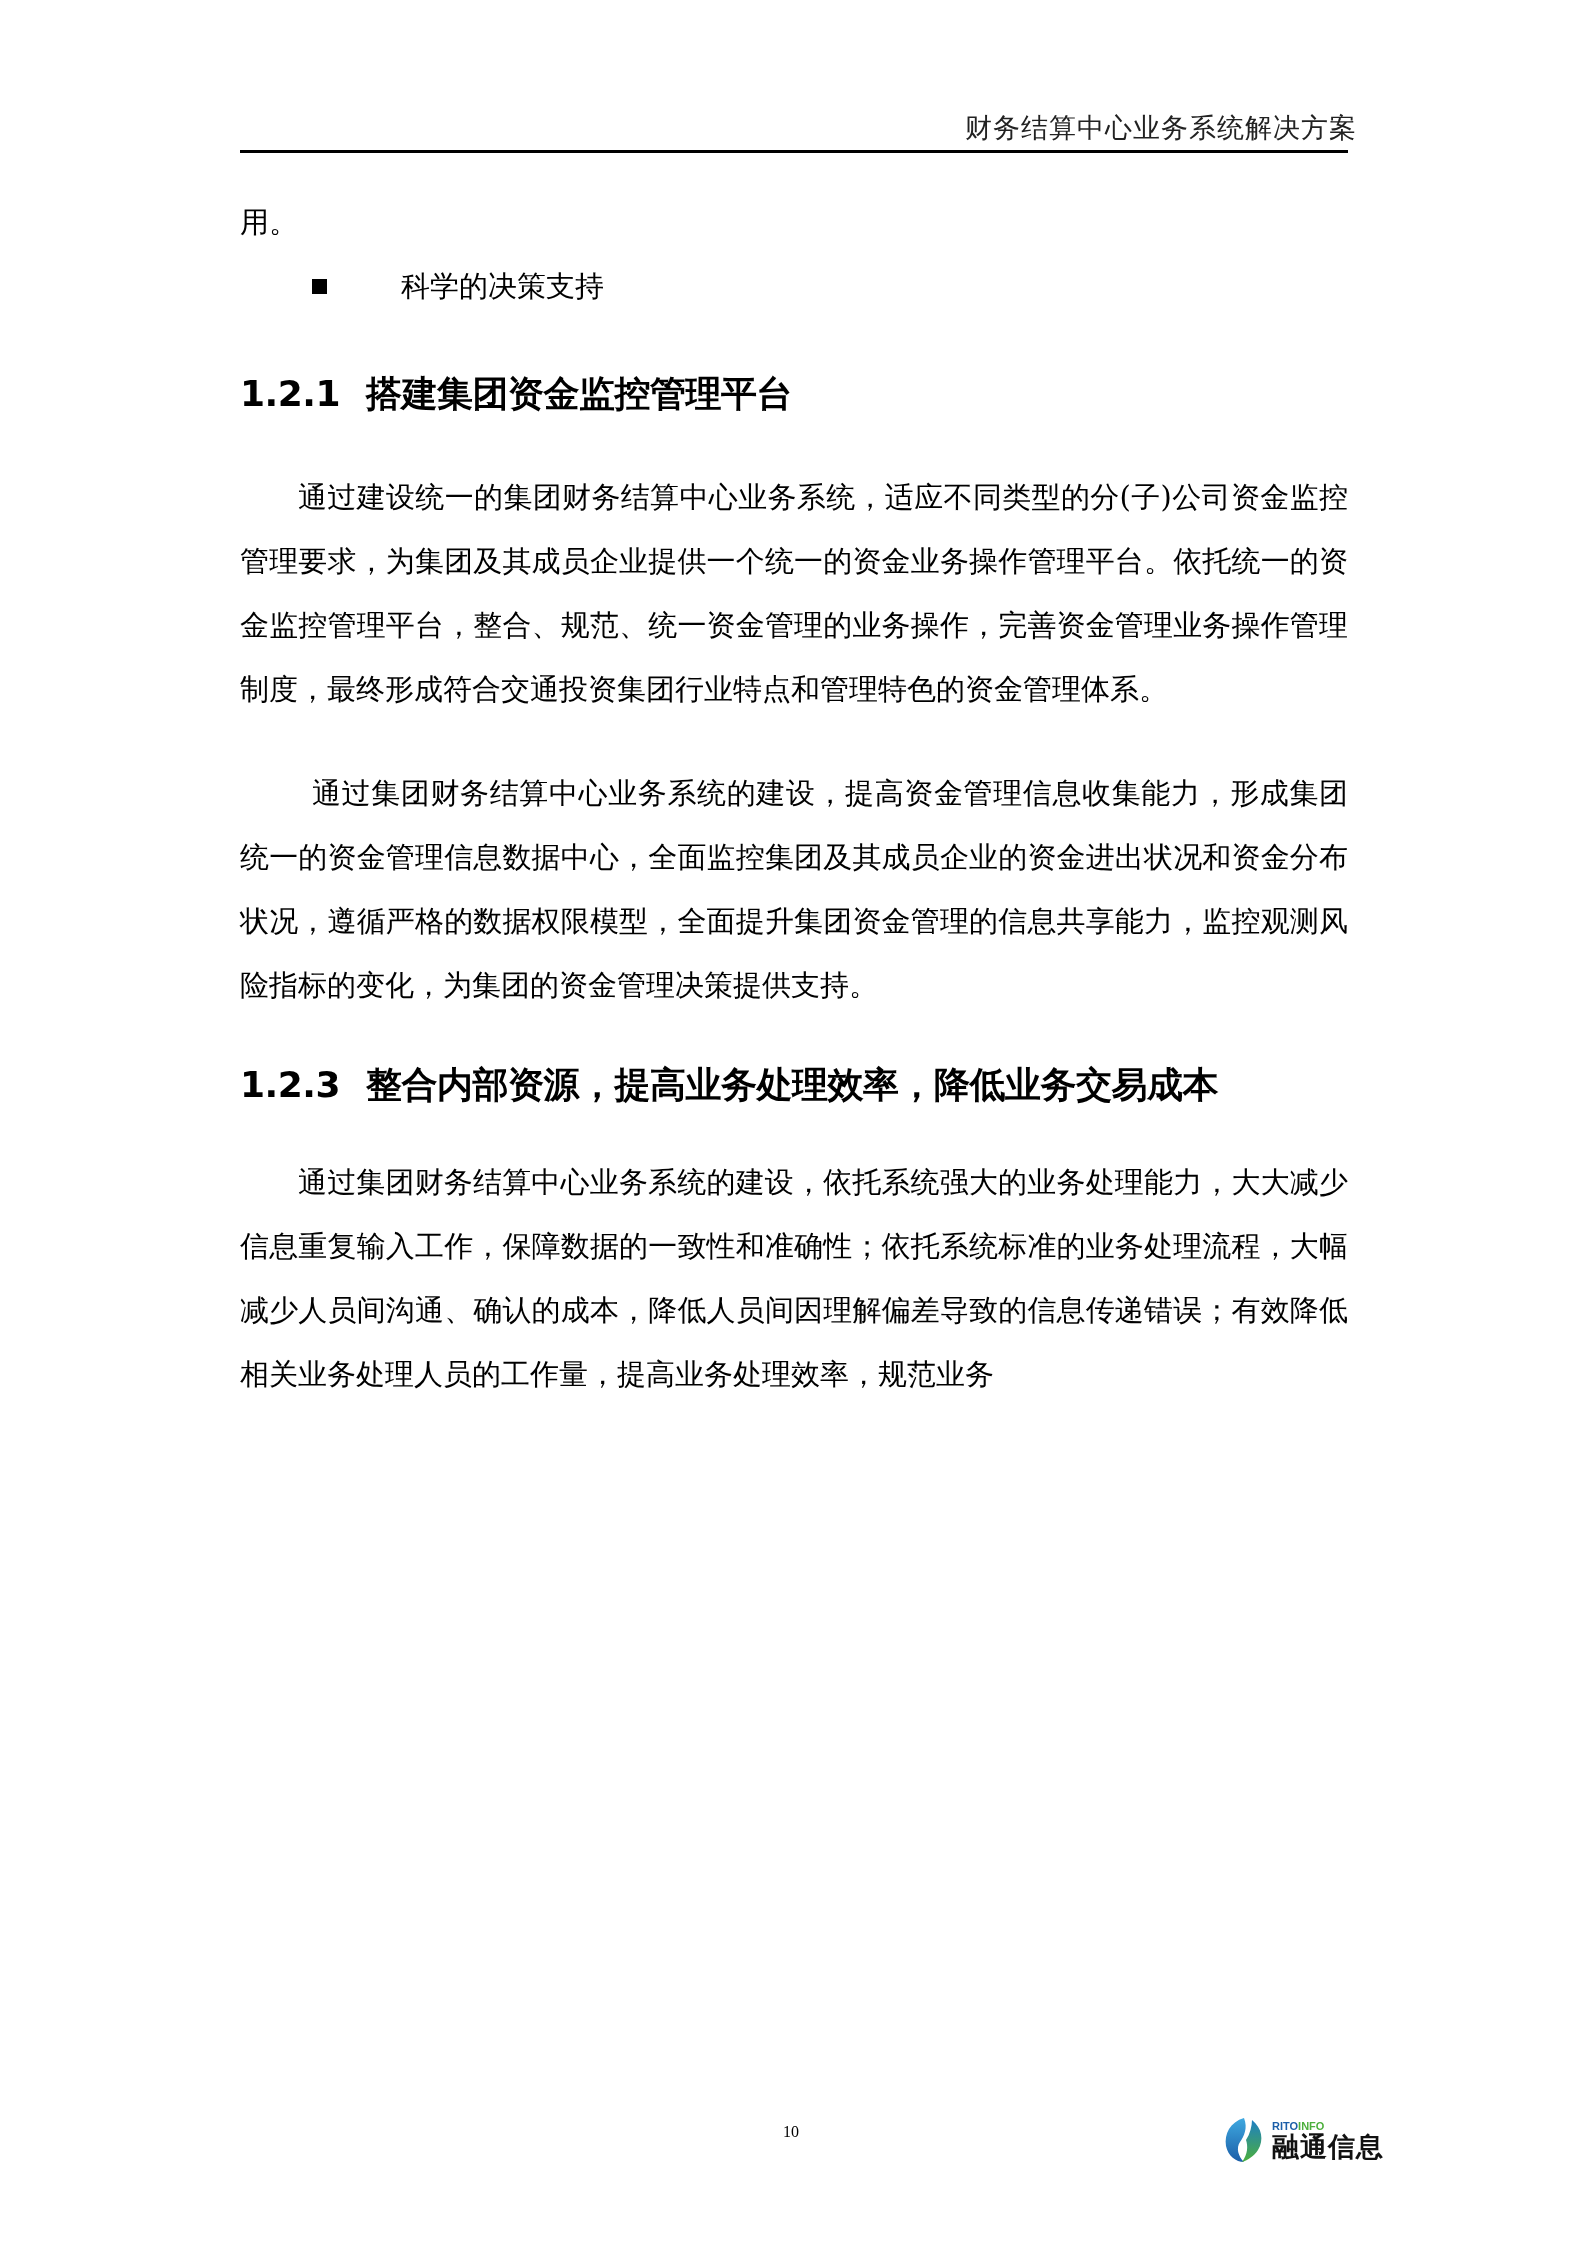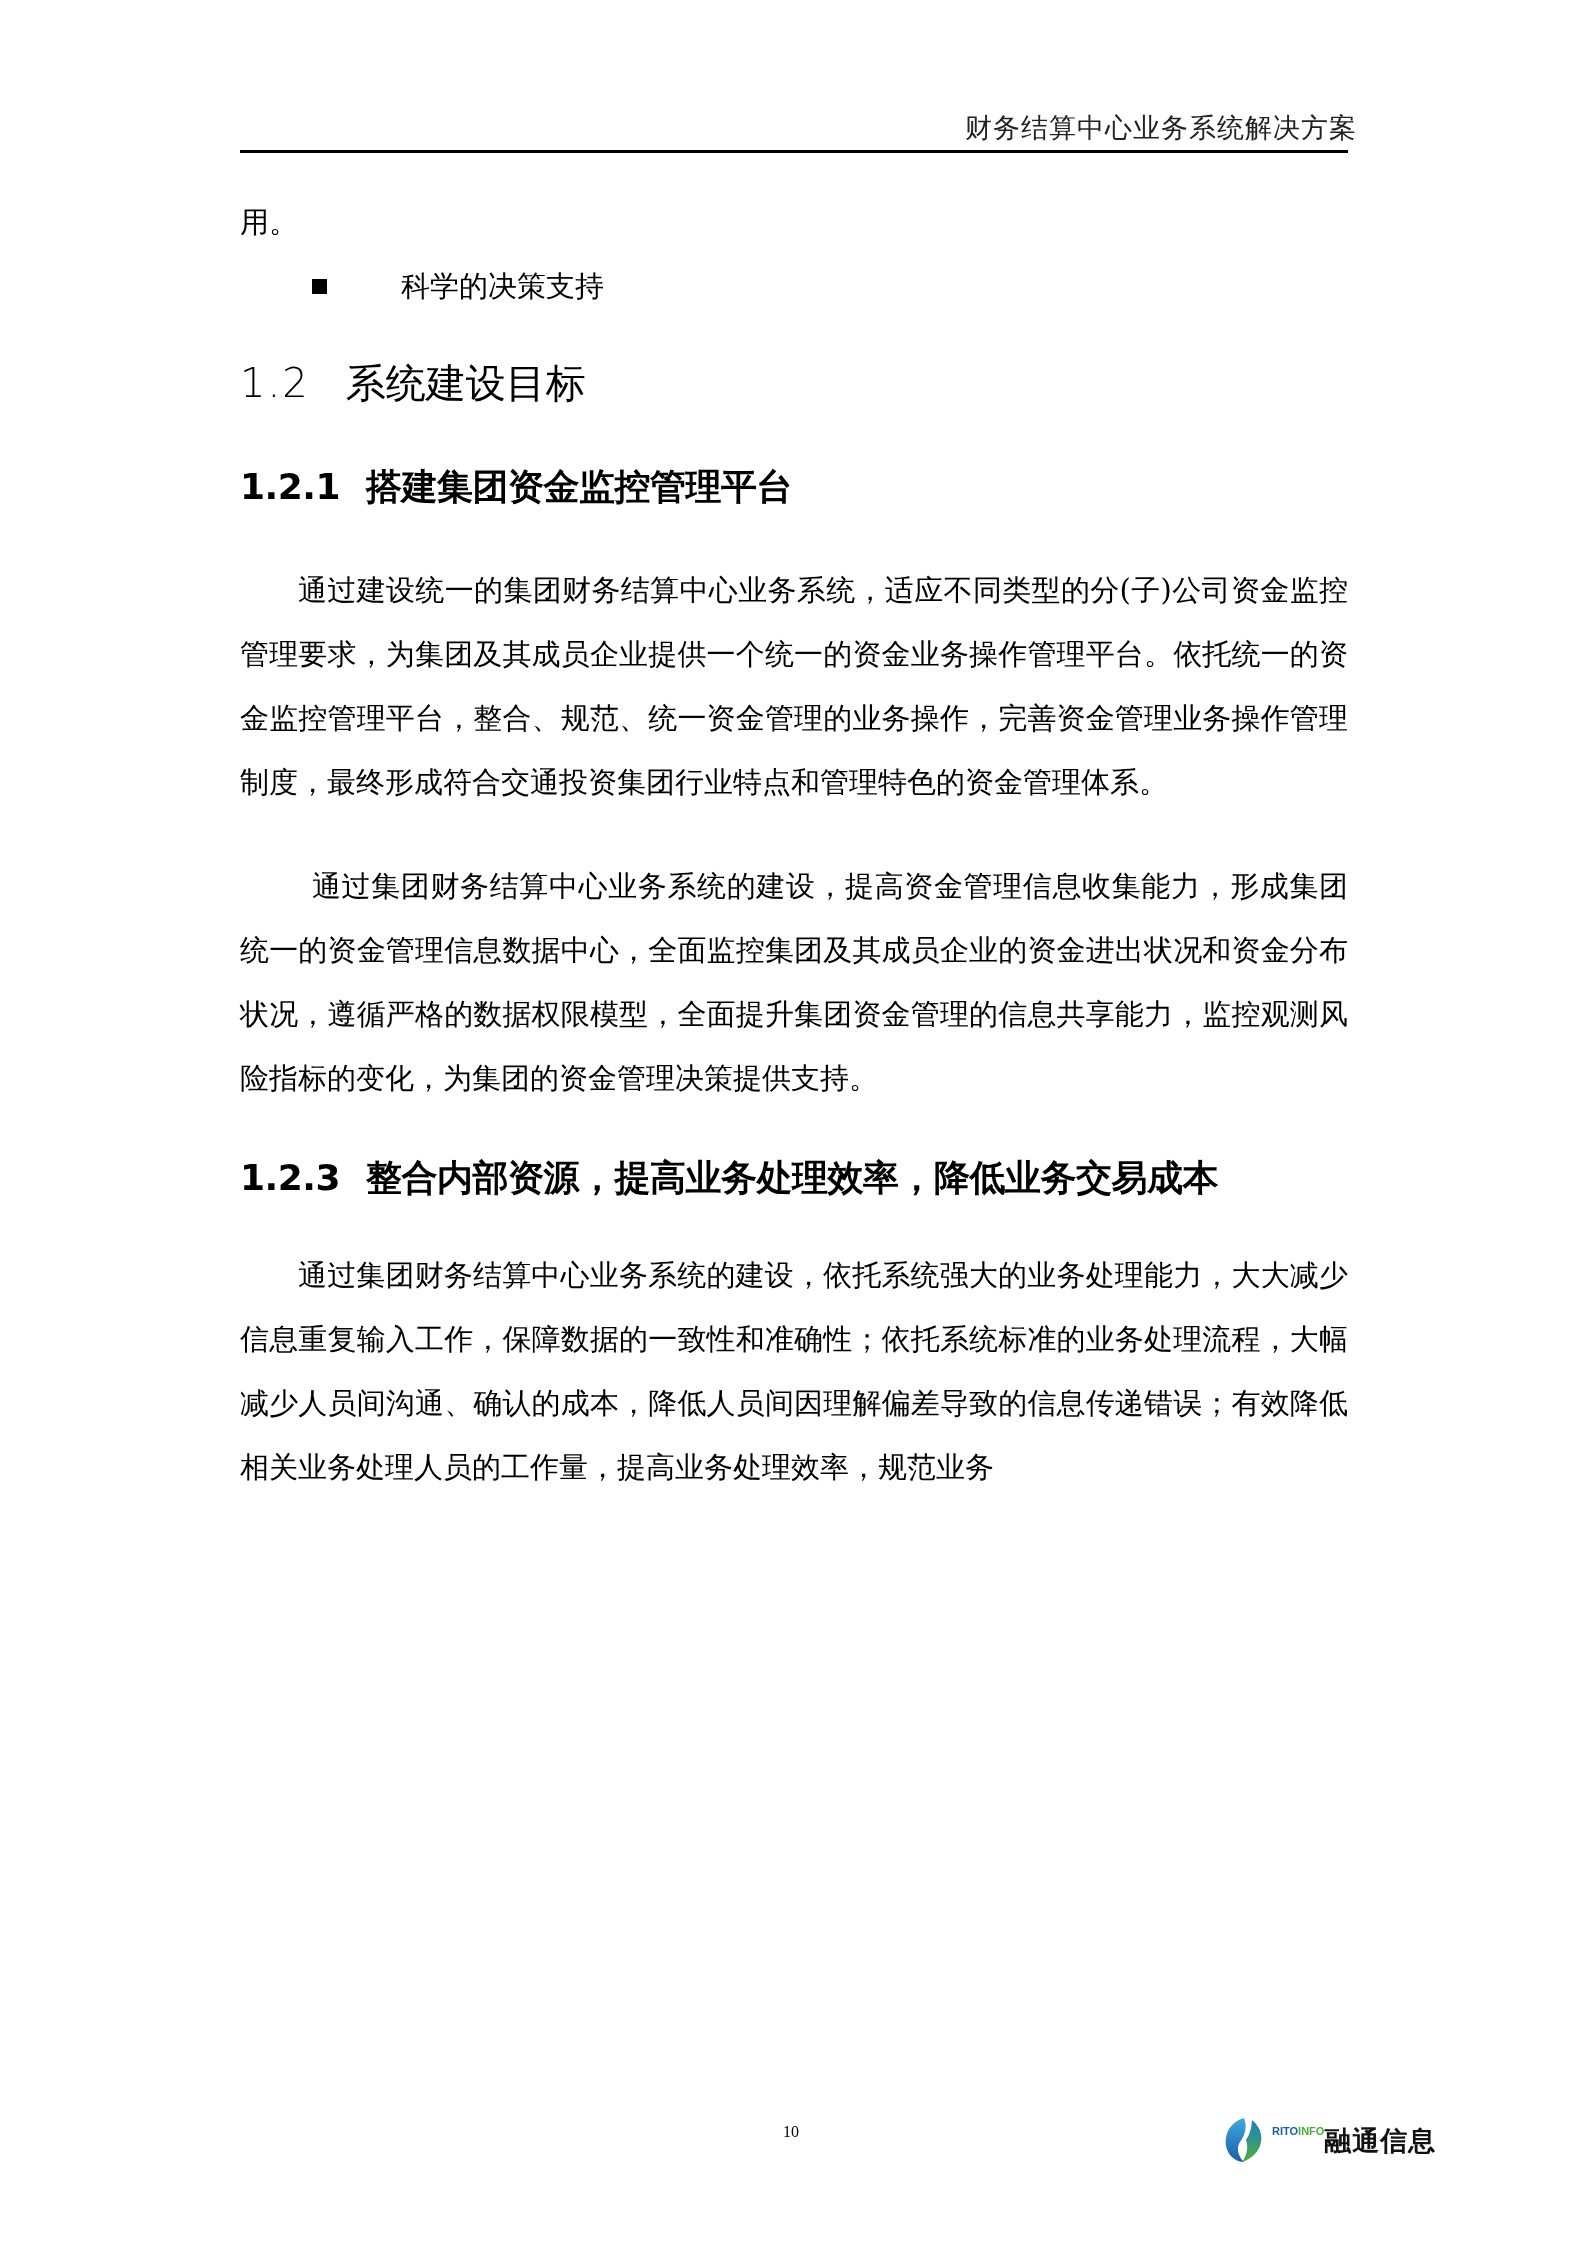--- a/index.html
+++ b/index.html
@@ -11,44 +11,41 @@
   .indent { text-indent: 58px; }
   .bullet { display: flex; align-items: center; margin-left: 72px; font-size: 29px; line-height: 64px; gap: 31px; }
   .bullet .sq { display: inline-block; width: 15px; height: 15px; background: #000; margin-right: 43px; }
   .h2 { font-family: "DejaVu Sans", "Liberation Sans", sans-serif; font-weight: 300; font-size: 40px; margin: 0; }
   .h2 .num { margin-right: 36px; letter-spacing: 2px; }
   .h3 { font-family: "DejaVu Sans", "Liberation Sans", sans-serif; font-weight: bold; font-size: 36px; margin: 0; letter-spacing: -0.5px; }
   .h3 .num { margin-right: 26px; }
   .footer-page { position: absolute; left: 783px; top: 2123px; font-size: 16px; font-family: Liberation Serif, serif; }
   .logo { position: absolute; left: 1222px; top: 2116px; display: flex; align-items: center; }
   .logo-mark { width: 44px; height: 48px; margin-right: 6px; }
-  .logo-text { display: flex; flex-direction: row; line-height: 1; }
+  .logo-text { display: flex; flex-direction: column; line-height: 1; }
   .logo-en { font-family: "Liberation Sans", sans-serif; font-weight: bold; font-size: 11px; letter-spacing: 0px; }
   .logo-en .a { color: #1b5ea8; }
   .logo-en .b { color: #4caf3c; }
   .logo-cn { font-family: "DejaVu Sans", sans-serif; font-weight: bold; font-size: 27px; color: #111; letter-spacing: 1px; margin-top: 1px; }
 </style>
 </head>
 <body>
 
 <div class="header-title">财务结算中心业务系统解决方案</div>
 <div class="header-rule"></div>
 
 <div class="content">
   <p class="p">用。</p>
 
   <div class="bullet">
     <span class="sq"></span>
     <span>科学的决策支持</span>
   </div>
 
 
-  <h2 class="h2" style="margin-top:38px;">
-    <span class="num">1.2</span><span>系统建设目标</span>
-  </h2>
 
   <h3 class="h3" style="margin-top:52px;">
     <span class="num">1.2.1</span><span>搭建集团资金监控管理平台</span>
   </h3>
 
   <p class="p indent" style="margin-top:46px;">通过建设统一的集团财务结算中心业务系统，适应不同类型的分(子)公司资金监控管理要求，为集团及其成员企业提供一个统一的资金业务操作管理平台。依托统一的资金监控管理平台，整合、规范、统一资金管理的业务操作，完善资金管理业务操作管理制度，最终形成符合交通投资集团行业特点和管理特色的资金管理体系。</p>
 
 
   <p class="p indent" style="margin-top:40px; text-indent:72px;">通过集团财务结算中心业务系统的建设，提高资金管理信息收集能力，形成集团统一的资金管理信息数据中心，全面监控集团及其成员企业的资金进出状况和资金分布状况，遵循严格的数据权限模型，全面提升集团资金管理的信息共享能力，监控观测风险指标的变化，为集团的资金管理决策提供支持。</p>
 

